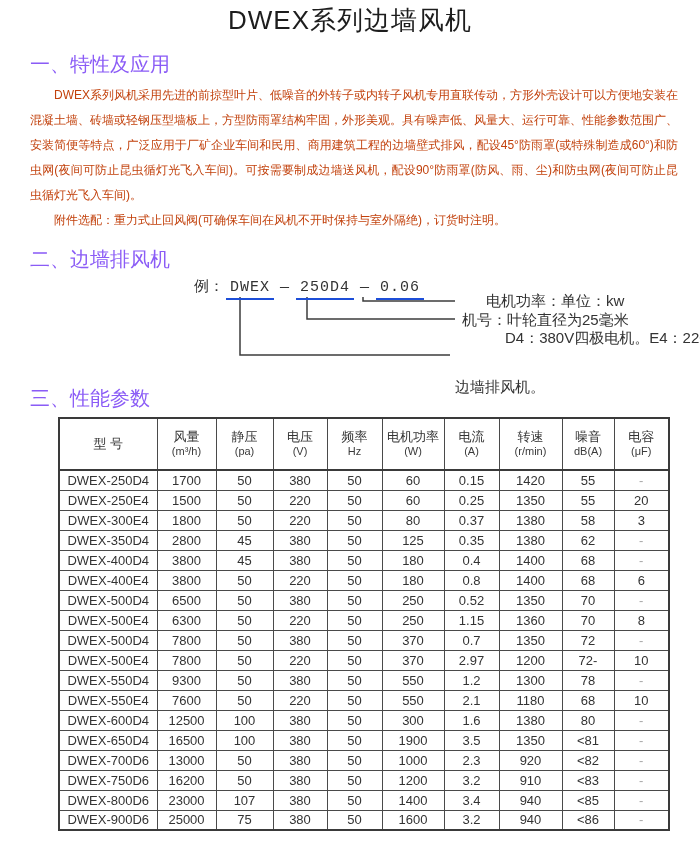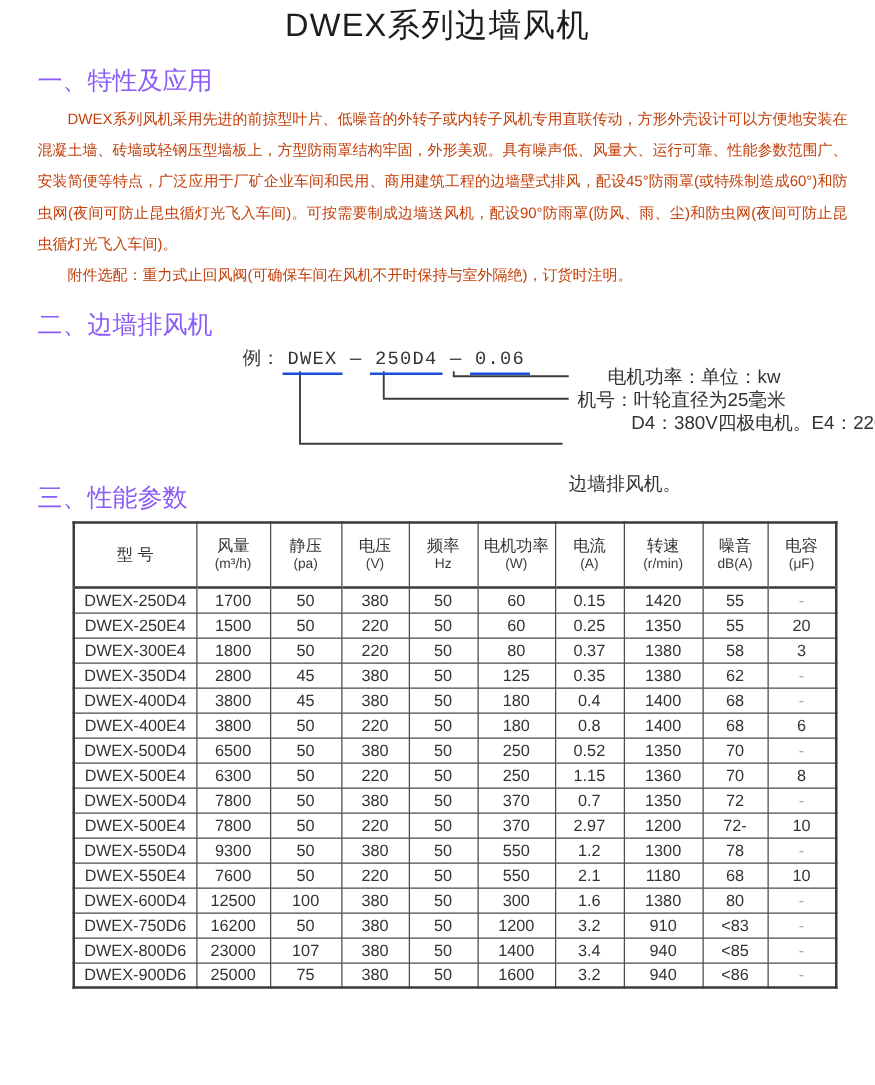--- a/index.html
+++ b/index.html
@@ -333,20 +333,44 @@
         <td>100</td>
         <td>380</td>
         <td>50</td>
         <td>300</td>
         <td>1.6</td>
         <td>1380</td>
         <td>80</td>
         <td class="faint">-</td>
       </tr>
       <tr>
+        <td>DWEX-650D4</td>
+        <td>16500</td>
+        <td>100</td>
+        <td>380</td>
+        <td>50</td>
+        <td>1900</td>
+        <td>3.5</td>
+        <td>1350</td>
+        <td>&lt;81</td>
+        <td class="faint">-</td>
+      </tr>
+      <tr>
+        <td>DWEX-700D6</td>
+        <td>13000</td>
+        <td>50</td>
+        <td>380</td>
+        <td>50</td>
+        <td>1000</td>
+        <td>2.3</td>
+        <td>920</td>
+        <td>&lt;82</td>
+        <td class="faint">-</td>
+      </tr>
+      <tr>
         <td>DWEX-750D6</td>
         <td>16200</td>
         <td>50</td>
         <td>380</td>
         <td>50</td>
         <td>1200</td>
         <td>3.2</td>
         <td>910</td>
         <td>&lt;83</td>
         <td class="faint">-</td>

